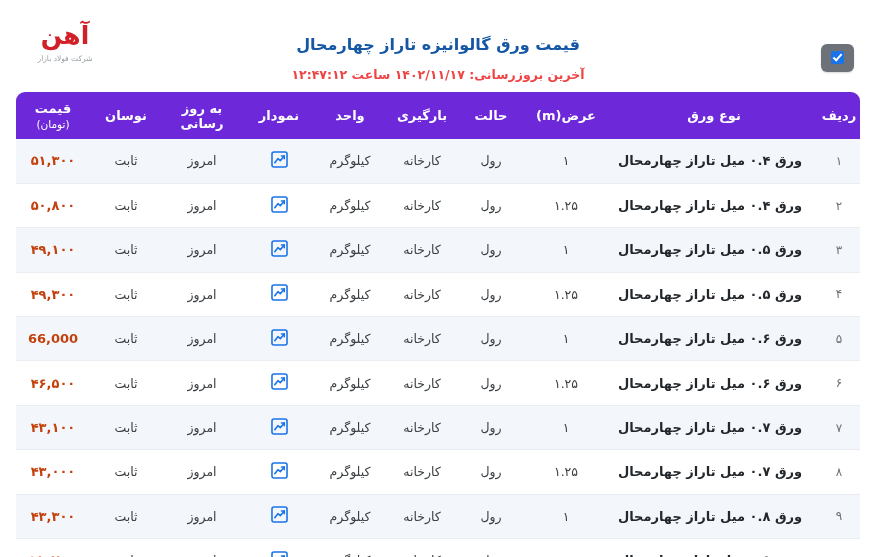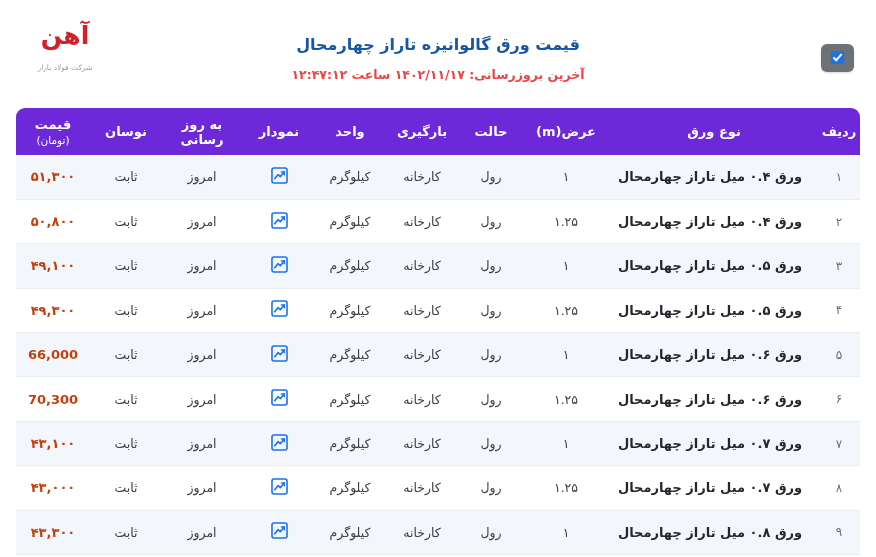--- a/index.html
+++ b/index.html
@@ -12,42 +12,42 @@
   }
   .page {
     position: relative;
     width: 876px; height: 557px;
     background: #ffffff;
     overflow: hidden;
   }
   
   .header {
     position: relative;
-    height: 108px;
+    height: 92px;
     padding: 12px 16px;
   }
   .logo {
     position: absolute;
     top: 22px; left: 22px;
     width: 86px; height: 52px;
     text-align: center;
   }
   .logo-mark {
     font-size: 25px;
     font-weight: bold;
     color: #d12027;
     letter-spacing: -1px;
     line-height: 28px;
     font-family: "DejaVu Sans", sans-serif;
   }
   .logo-sub {
     font-size: 7.5px;
     color: #9aa0a6;
     line-height: 10px;
-    margin-top: 13px;
+    margin-top: 4px;
   }
   .title-block {
     position: absolute;
     top: 34px;
     right: 120px;
     left: 120px;
     text-align: center;
   }
   .page-title {
     font-size: 16px;
@@ -301,21 +301,21 @@
             <td>رول</td>
             <td>کارخانه</td>
             <td>کیلوگرم</td>
             <td><span class="chart-icon"><svg width="19" height="19" viewBox="0 0 24 24" fill="none" stroke="#1a73e8" stroke-width="2" stroke-linecap="round" stroke-linejoin="round">
                   <rect x="2.5" y="2.5" width="19" height="19" rx="2.5"></rect>
                   <polyline points="6,16 10,11 13,13.5 18,7.5"></polyline>
                   <polyline points="14.5,7.5 18,7.5 18,11"></polyline>
                 </svg></span></td>
             <td>امروز</td>
             <td>ثابت</td>
-            <td class="col-price">70,300</td>
+            <td class="col-price">۴۶,۵۰۰</td>
           </tr>
           <tr>
             <td class="col-idx">۷</td>
             <td class="col-name">ورق ۰.۷ میل تاراز چهارمحال</td>
             <td>۱</td>
             <td>رول</td>
             <td>کارخانه</td>
             <td>کیلوگرم</td>
             <td><span class="chart-icon"><svg width="19" height="19" viewBox="0 0 24 24" fill="none" stroke="#1a73e8" stroke-width="2" stroke-linecap="round" stroke-linejoin="round">
                   <rect x="2.5" y="2.5" width="19" height="19" rx="2.5"></rect>

